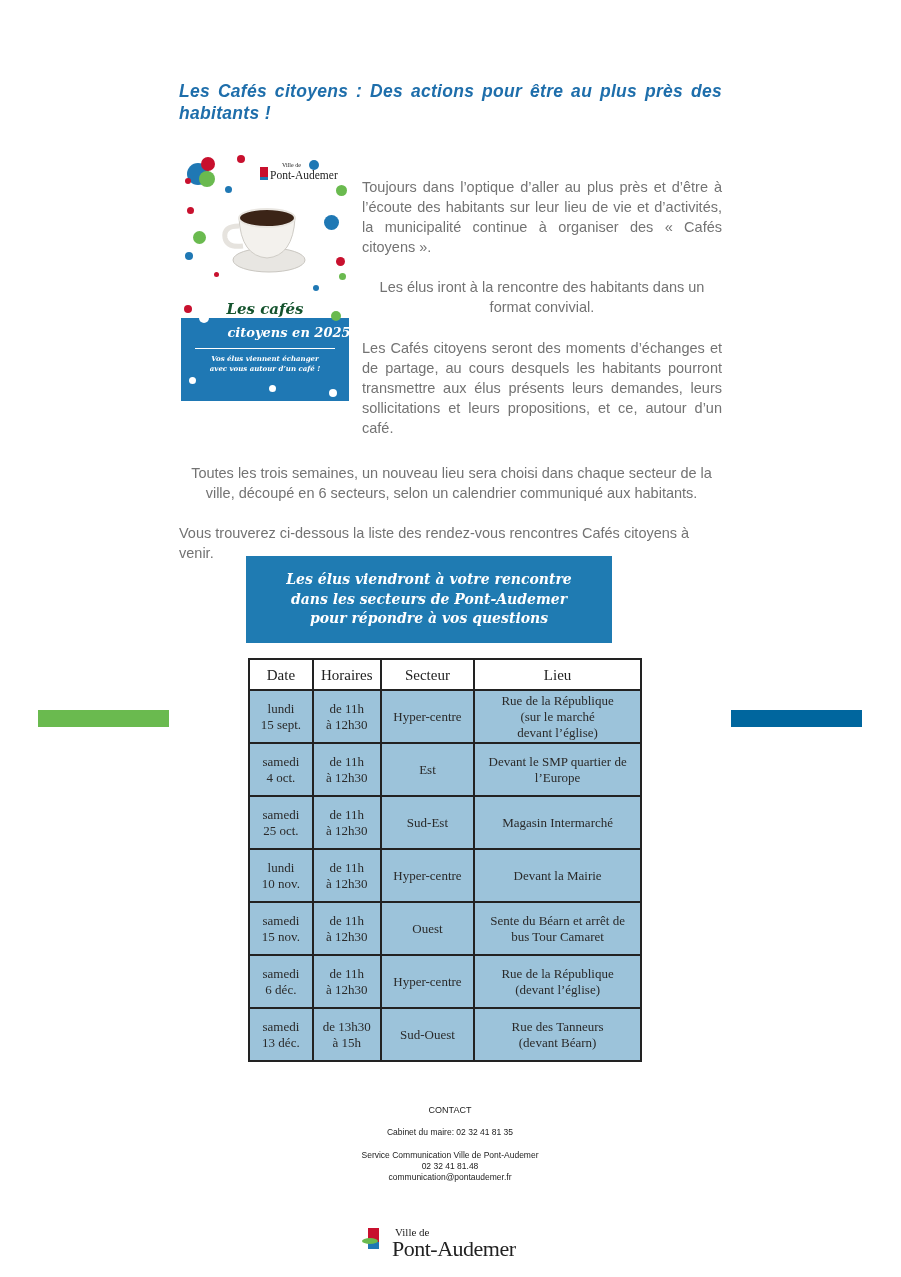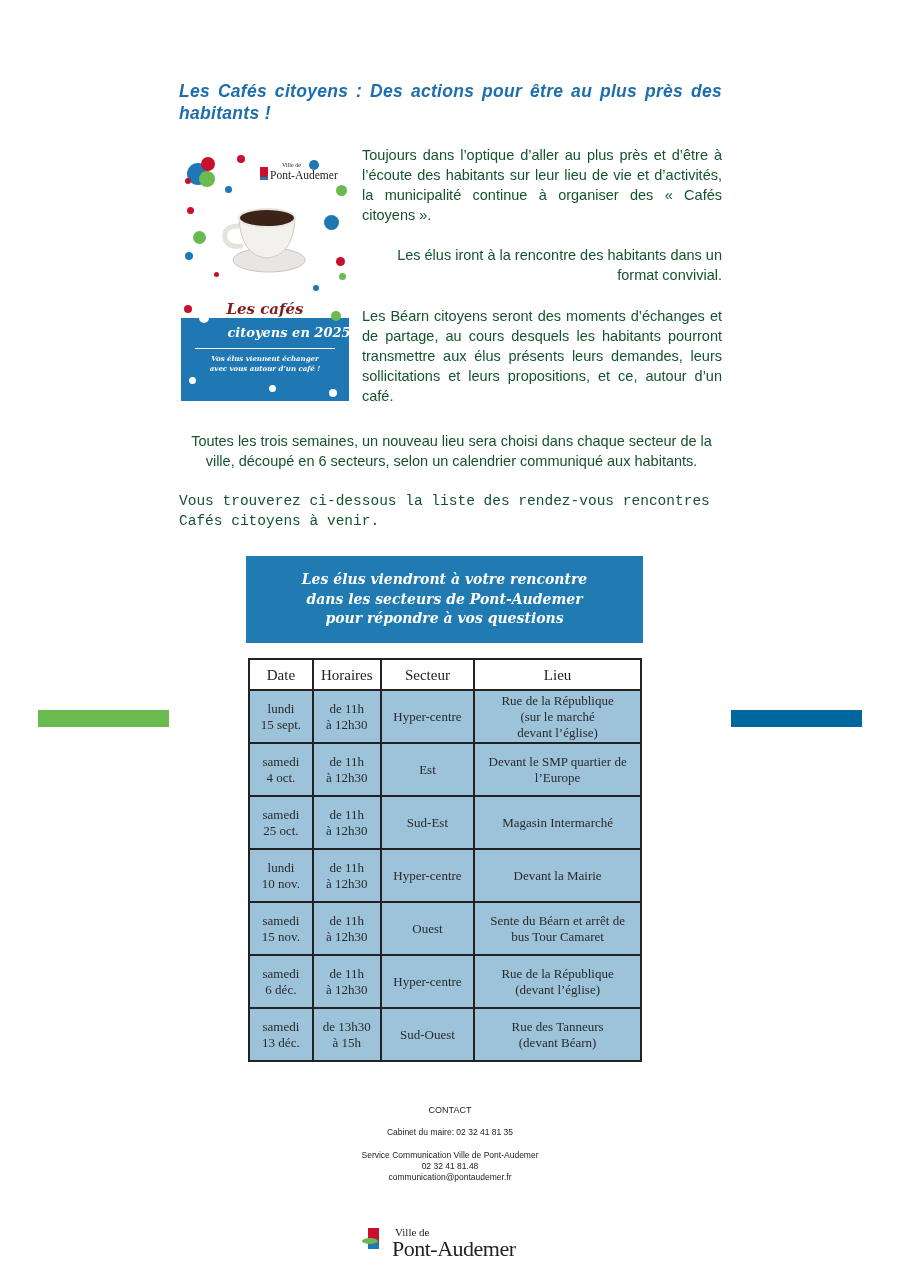--- a/index.html
+++ b/index.html
@@ -4,37 +4,37 @@
 <style>
   html, body { margin:0; padding:0; background:#ffffff; }
   body { width:901px; height:1277px; position:relative; overflow:hidden; font-family:"Liberation Sans", sans-serif; color:#1a1a1a; }
   .abs { position:absolute; }
 
   .title { left:179px; top:80px; width:543px; font-size:17.5px; line-height:22px; font-weight:bold; font-style:italic; color:#1e6eab; text-align:justify; text-align-last:left; letter-spacing:0.3px; }
 
   .poster { left:181px; top:145px; width:168px; height:256px; background:#ffffff; overflow:hidden; }
   .poster .dot { position:absolute; border-radius:50%; }
   .poster .band { position:absolute; left:0; top:173px; width:168px; height:83px; background:#1f78b4; }
-  .poster .cafes1 { position:absolute; left:0; top:155px; width:168px; text-align:center; font-family:"DejaVu Serif", serif; font-weight:bold; font-style:italic; font-size:15px; color:#7f1d1d; }
+  .poster .cafes1 { position:absolute; left:0; top:155px; width:168px; text-align:center; font-family:"DejaVu Serif", serif; font-weight:bold; font-style:italic; font-size:15px; color:#14532d; }
   .poster .cafes2 { position:absolute; left:0; top:180px; width:168px; text-align:center; font-family:"DejaVu Serif", serif; font-weight:bold; font-style:italic; font-size:13px; color:#ffffff;padding-left:24px; }
   .poster .line { position:absolute; left:14px; top:203px; width:140px; height:1px; background:#ffffff; }
   .poster .sub { position:absolute; left:0; top:209px; width:168px; text-align:center; font-family:"DejaVu Serif", serif; font-weight:bold; font-style:italic; font-size:7px; line-height:10px; color:#ffffff; }
   .poster .cup { position:absolute; left:38px; top:45px; width:90px; height:90px; }
   .poster .pa-logo { position:absolute; left:78px; top:15px; font-family:"Liberation Serif", serif; font-size:11.5px; color:#222; line-height:10px; }
   .poster .pa-logo small { display:block; font-size:6px; margin-left:12px; }
   .poster .pa-flag { position:absolute; left:79px; top:22px; width:8px; height:10px; background:#c8102e; border-bottom:3px solid #1f78b4; }
 
-  .para { font-size:14.5px; line-height:20px; color:#14532d; text-align:justify; }
+  .para { font-size:14.5px; line-height:20px; color:#737373; text-align:justify;margin-top:32px; }
   .p1 { left:362px; top:145px; width:360px; }
-  .p2 { left:362px; top:245px; width:360px; text-align:right; }
+  .p2 { left:362px; top:245px; width:360px; text-align:center; }
   .p3 { left:362px; top:306px; width:360px; }
   .p4 { left:179px; top:431px; width:545px; text-align:center; }
-  .p5 { left:179px; top:491px; width:545px; text-align:left;font-family:Liberation Mono, monospace; }
-
-  .banner { left:246px; top:556px; width:397px; height:87px; background:#1f7bb2; display:flex; align-items:center; justify-content:center; text-align:center; }
+  .p5 { left:179px; top:491px; width:545px; text-align:left; }
+
+  .banner { left:246px; top:556px; width:366px; height:87px; background:#1f7bb2; display:flex; align-items:center; justify-content:center; text-align:center; }
   .banner span { font-family:"DejaVu Serif", serif; font-weight:bold; font-style:italic; color:#ffffff; font-size:14px; line-height:19.5px; white-space:pre-line; }
 
   .sched { left:248px; top:658px; width:394px; border-collapse:collapse; font-family:"Liberation Serif", serif; font-size:13px; color:#2a2a2a; }
   .sched th, .sched td { border:2px solid #222; text-align:center; vertical-align:middle; padding:0 4px; line-height:16px;margin-top:16px; }
   .sched th { background:#ffffff; height:29px; font-weight:normal; font-size:15px; color:#222; }
   .sched td { background:#9cc3da; height:51px; }
   .sched col.c1 { width:64px; } .sched col.c2 { width:68px; } .sched col.c3 { width:94px; } .sched col.c4 { width:168px; }
   .sched td span { white-space:pre-line; display:block; }
 
   .bar-green { left:38px; top:710px; width:131px; height:17px; background:#6aba4f; }
@@ -97,21 +97,21 @@
 
   <div class="cafes1">Les cafés</div>
   <div class="cafes2">citoyens en 2025</div>
   <div class="line"></div>
   <div class="sub" style="white-space:pre-line;">Vos élus viennent échanger
 avec vous autour d’un café !</div>
 </div>
 
 <div class="abs para p1">Toujours dans l’optique d’aller au plus près et d’être à l’écoute des habitants sur leur lieu de vie et d’activités, la municipalité continue à organiser des « Cafés citoyens ».</div>
 <div class="abs para p2">Les élus iront à la rencontre des habitants dans un format convivial.</div>
-<div class="abs para p3">Les Béarn citoyens seront des moments d’échanges et de partage, au cours desquels les habitants pourront transmettre aux élus présents leurs demandes, leurs sollicitations et leurs propositions, et ce, autour d’un café.</div>
+<div class="abs para p3">Les Cafés citoyens seront des moments d’échanges et de partage, au cours desquels les habitants pourront transmettre aux élus présents leurs demandes, leurs sollicitations et leurs propositions, et ce, autour d’un café.</div>
 <div class="abs para p4">Toutes les trois semaines, un nouveau lieu sera choisi dans chaque secteur de la ville, découpé en 6 secteurs, selon un calendrier communiqué aux habitants.</div>
 <div class="abs para p5">Vous trouverez ci-dessous la liste des rendez-vous rencontres Cafés citoyens à venir.</div>
 
 <div class="abs banner">
   <span>Les élus viendront à votre rencontre
 dans les secteurs de Pont-Audemer
 pour répondre à vos questions</span>
 </div>
 
 <div class="abs bar-green"></div>

